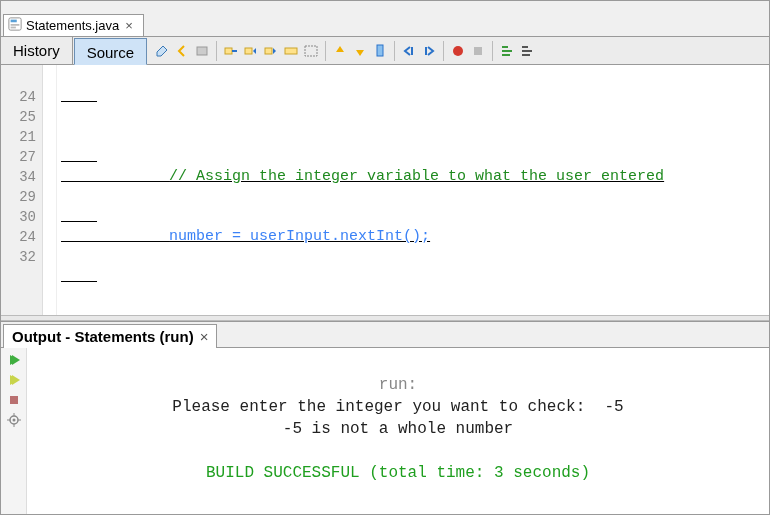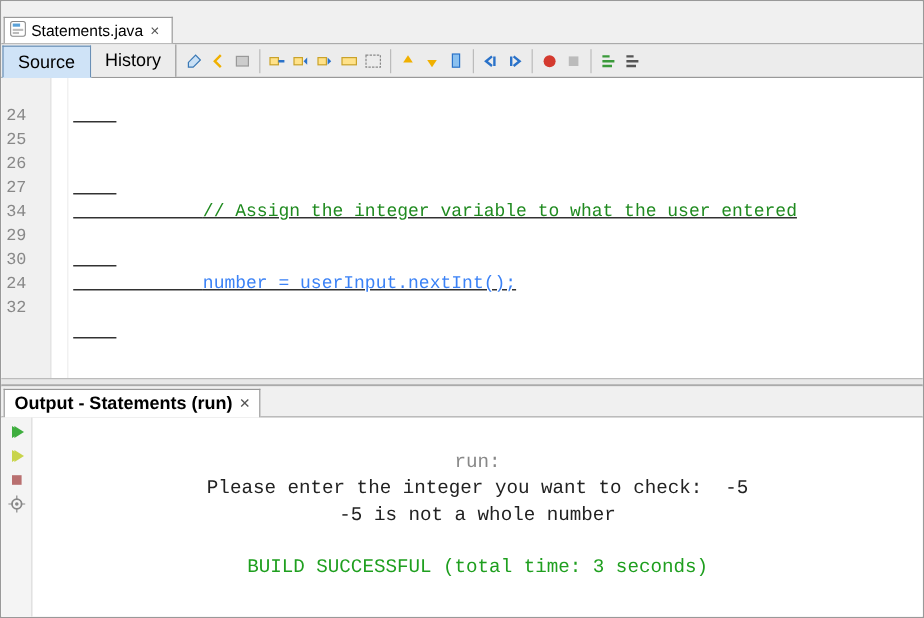--- a/index.html
+++ b/index.html
@@ -77,21 +77,21 @@
     flex: 0 0 250px;
     display: flex;
     background: #fff;
     overflow: hidden;
   }
   .gutter {
     width: 42px;
     background: #f0f0f0;
     border-right: 1px solid #ddd;
     text-align: right;
-    padding: 2px 20px 2px 0;
+    padding: 2px 6px 2px 0;
     font-family: "Consolas","Courier New",monospace;
     font-size: 14px;
     color: #888;
     user-select: none;
   }
   .gutter .ln { height: 20px; line-height: 20px; }
   .fold-strip {
     width: 14px;
     background: #fff;
     border-right: 1px solid #eee;
@@ -183,22 +183,22 @@
           <rect x="3" y="8" width="10" height="2" fill="#bbb"></rect>
           <rect x="3" y="11" width="6" height="2" fill="#bbb"></rect>
         </svg>
     </span>
     <span>Statements.java</span>
     <span class="close">×</span>
   </div>
 </div>
 
 <div class="sub-toolbar">
+  <div class="view-tab">History</div>
   <div class="view-tab active">Source</div>
-  <div class="view-tab">History</div>
   <div class="tool-icons">
     <span class="tbtn">
         <svg viewBox="0 0 16 16">
           <path d="M3 13 L3 9 L9 3 L13 7 L7 13 Z" fill="#c9e0f5" stroke="#3a78b5"></path>
         </svg>
       </span>
     <span class="tbtn">
         <svg viewBox="0 0 16 16">
           <path d="M10 3 L5 8 L10 13" fill="none" stroke="#f0b000" stroke-width="2"></path>
         </svg>
@@ -293,21 +293,21 @@
         </svg>
       </span>
   </div>
 </div>
 
 <div class="editor-pane">
   <div class="gutter">
     <div class="ln"></div>
     <div class="ln">24</div>
     <div class="ln">25</div>
-    <div class="ln">26</div>
+    <div class="ln">21</div>
     <div class="ln">27</div>
     <div class="ln">34</div>
     <div class="ln">29</div>
     <div class="ln">30</div>
     <div class="ln">24</div>
     <div class="ln">32</div>
   </div>
   <div class="fold-strip"></div>
   <div class="code">
     <div class="line"><span></span></div>

